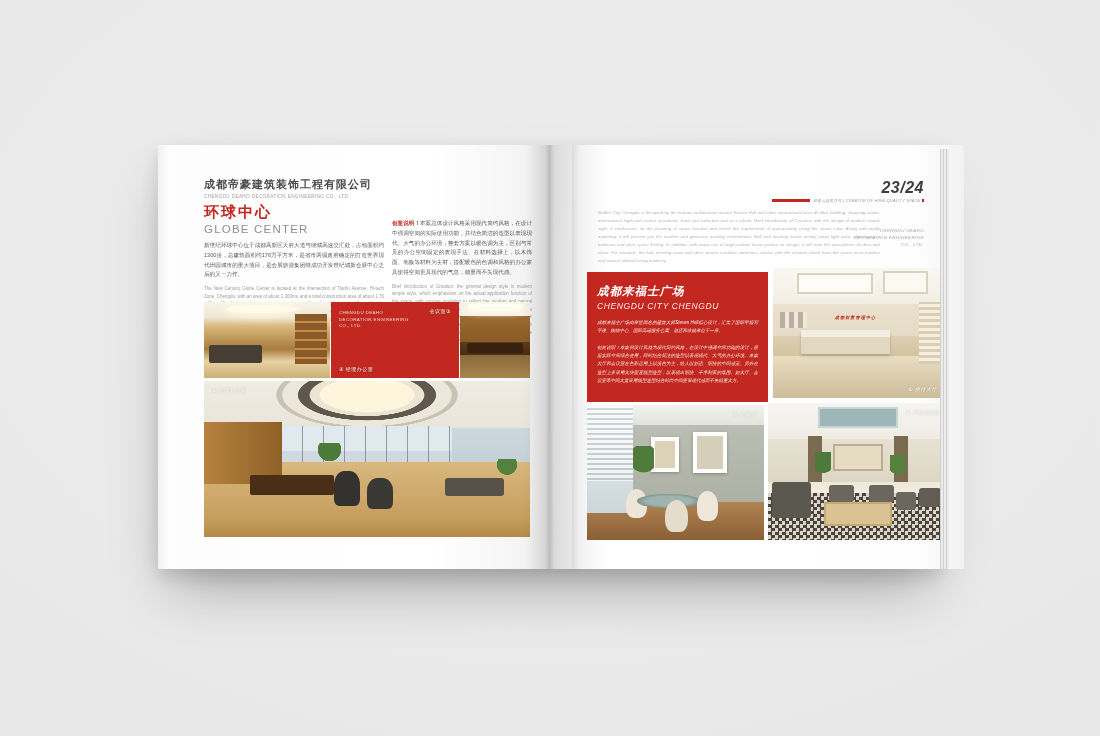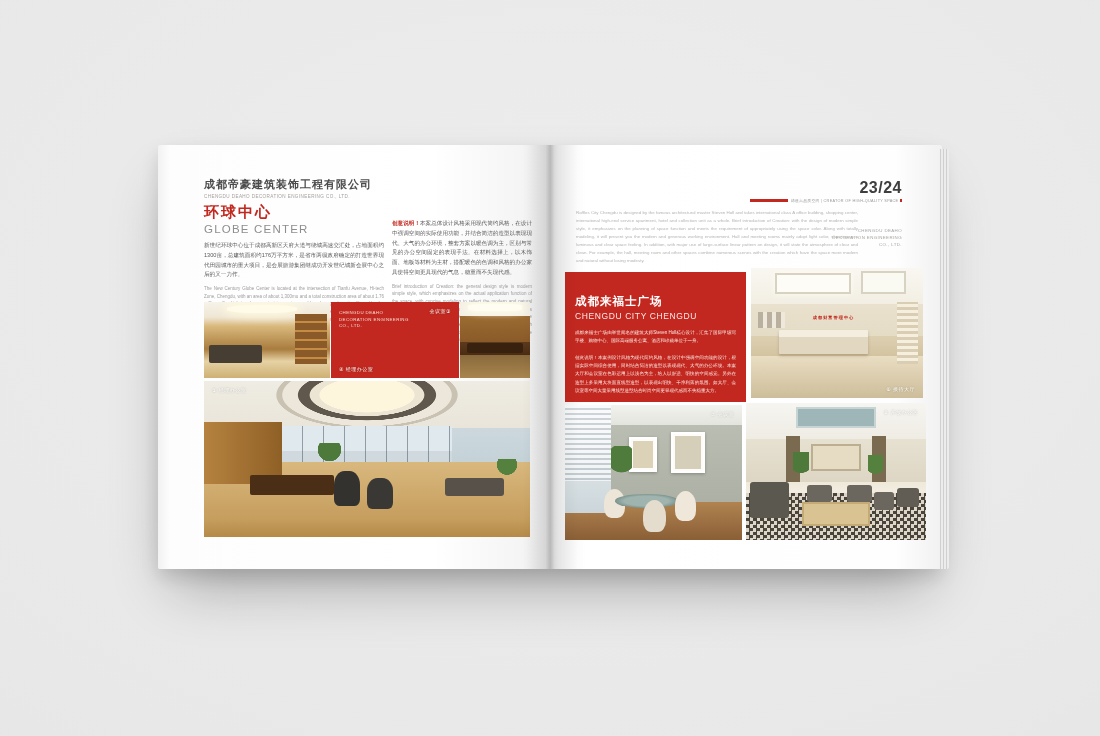--- a/index.html
+++ b/index.html
@@ -14,23 +14,24 @@
     box-shadow:0 30px 55px -14px rgba(0,0,0,.30), 0 8px 18px rgba(0,0,0,.12);
     border-radius:2px;
   }
   .page { position:absolute; top:0; height:100%; }
   .page-left {
     left:0; width:392px;
     background:linear-gradient(90deg,#f2f2f2 0%,#fdfdfd 3%,#ffffff 70%,#f4f4f4 94%,#e2e2e2 100%);
     border-radius:2px 0 0 2px;
   }
   .page-right {
-    left:392px; width:392px;
+    left:414px; width:392px;
     background:linear-gradient(90deg,#dedede 0%,#f2f2f2 2%,#ffffff 9%,#fefefe 88%,#f1f1f1 100%);
     border-radius:0 2px 2px 0;
+    font-style:italic;
   }
   .spine {
     position:absolute; left:364px; top:0; width:56px; height:100%; pointer-events:none;
     background:linear-gradient(90deg, rgba(0,0,0,0) 0%, rgba(0,0,0,.07) 42%, rgba(0,0,0,.18) 50%, rgba(0,0,0,.07) 58%, rgba(0,0,0,0) 100%);
   }
   .stack {
     position:absolute; right:-7px; top:4px; width:9px; height:99%;
     background:repeating-linear-gradient(90deg,#cfcfcf 0 1px,#ececec 1px 3px);
     border-radius:0 2px 2px 0;
   }
@@ -86,21 +87,21 @@
   
   .intro-right { font-size:4.4px; line-height:1.8; color:#b8b4b1; text-align:justify; }
   .pagenum { font-size:16px; font-weight:bold; color:#3e3e3e; letter-spacing:.5px; }
   .tagline-row { display:flex; align-items:center; justify-content:flex-end; margin-top:1px; }
   .tag-bar { width:74px; height:3px; background:#c2281f; margin-right:3px; }
   .tagline { font-size:3.8px; color:#9a9a9a; letter-spacing:.3px; white-space:nowrap; }
   .tag-dot { display:inline-block; width:3px; height:3px; background:#c2281f; margin-left:2px; }
   .corp-right { font-size:4.4px; line-height:1.6; color:#a8a4a0; text-align:right; letter-spacing:.4px; }
 
   
-  .redbox-lg { background:#c2281f; color:#fff; padding:22px 10px; }
+  .redbox-lg { background:#c2281f; color:#fff; padding:12px 10px; }
   .redbox-lg .t-cn { font-size:11.5px; font-weight:bold; letter-spacing:1px; }
   .redbox-lg .t-en { font-size:8.5px; font-weight:normal; letter-spacing:.6px; margin-top:2px; color:#fce9e7; }
   .redbox-lg p { font-size:4.5px; line-height:1.85; color:#fbe9e7; text-align:justify; margin-top:8px; }
 
   
   .ph-rec { background:linear-gradient(180deg,#f9f7f1 0%,#f2eee3 28%,#e9e1cd 28%,#e5dcc6 52%,#ddD0b2 52%,#d3c3a0 68%,#e9ddc2 68%,#cdbd9a 100%); }
   .ph-rec .skylight { left:14%; top:4%; width:44%; height:16%; background:#fdfcf6; border:2px solid #d8d2c2; box-shadow:0 0 6px rgba(255,255,240,.9); }
   .ph-rec .skylight2 { left:64%; top:2%; width:26%; height:18%; background:#fbfaf2; border:2px solid #d8d2c2; }
   .ph-rec .sign { left:26%; top:36%; width:44%; text-align:center; font-size:4.2px; color:#c2281f; font-weight:bold; letter-spacing:1px; }
   .ph-rec .desk { left:16%; top:48%; width:52%; height:18%; background:linear-gradient(180deg,#f3eee0 0 30%, #e2d8c2 30% 100%); border-radius:1px; box-shadow:0 2px 3px rgba(120,100,70,.35); }

